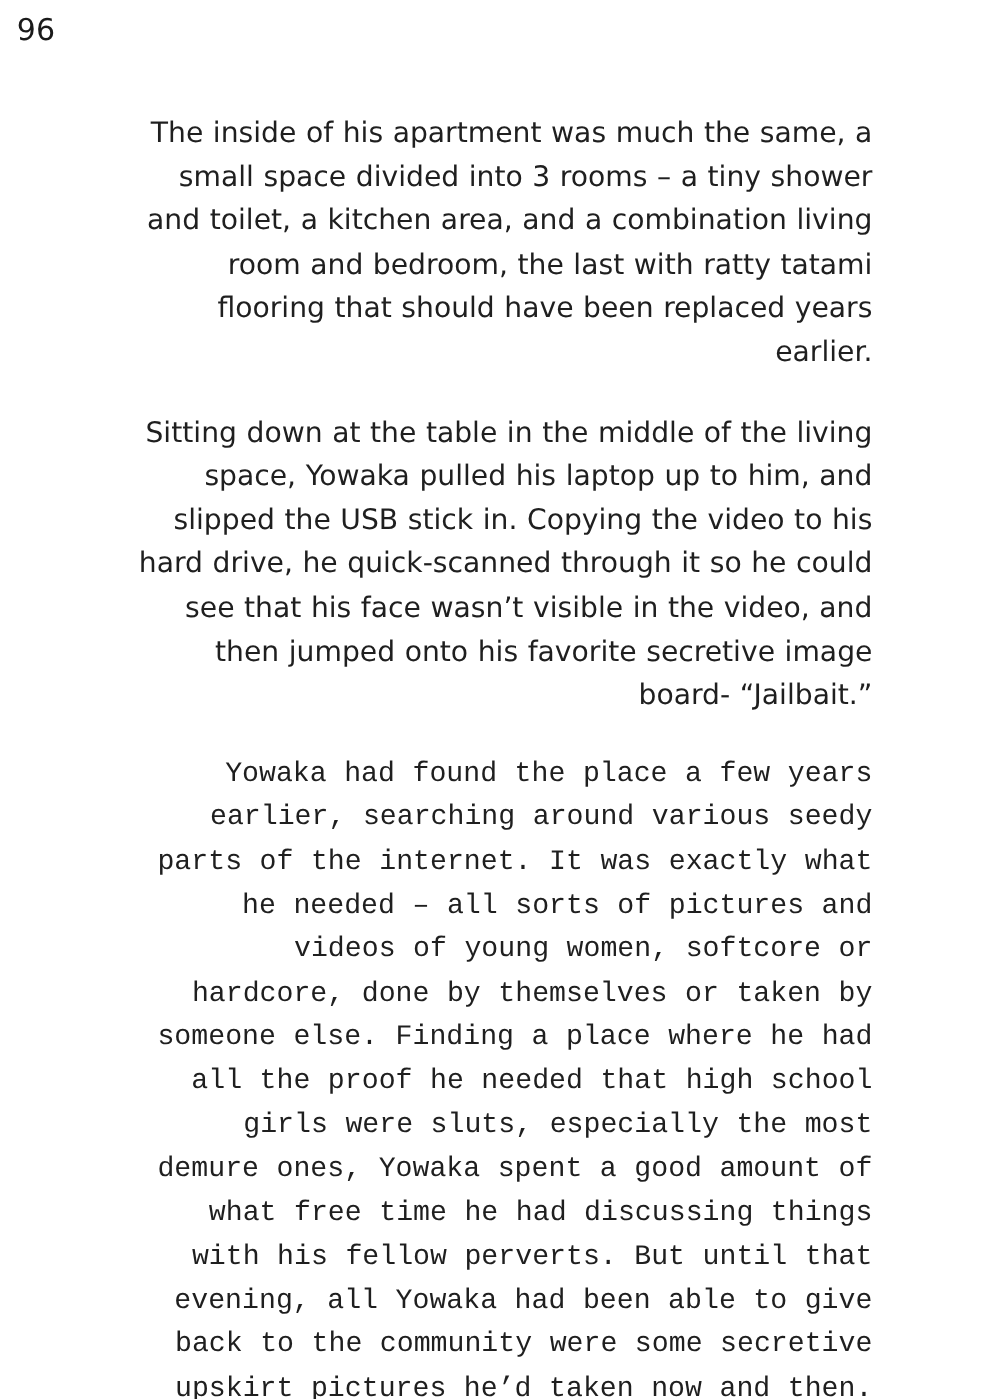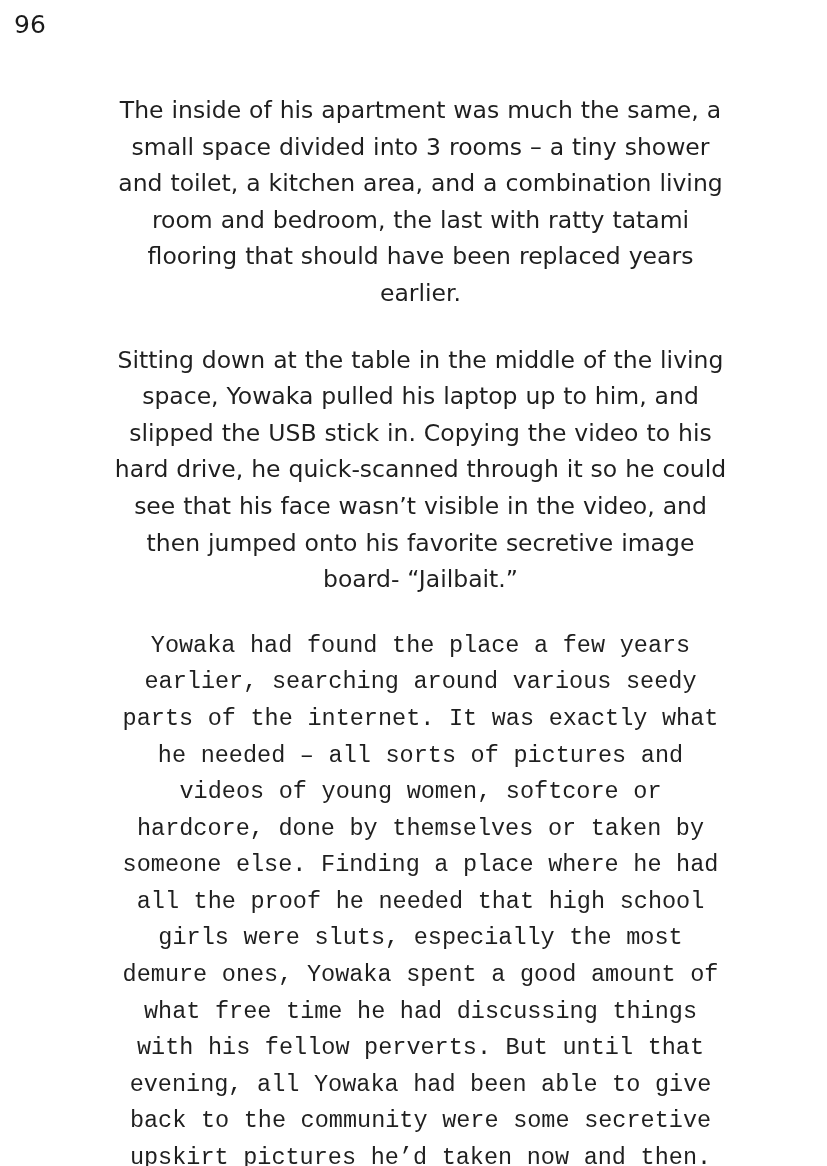--- a/index.html
+++ b/index.html
@@ -35,21 +35,21 @@
     position: absolute;
     left: 99px;
     top: 92px;
     width: 628px;
   }
   .para {
     font-size: 23.5px;
     line-height: 36.6px;
     color: #1f1f1f;
     margin: 0 0 30px 15px;
-    text-align: center;
+    text-align: right;
     word-spacing: 0.5px;
     font-family: "DejaVu Sans", sans-serif;
   }
   .para:last-child {
     margin-bottom: 0;
     font-family: Liberation Mono, monospace;
   }
 </style>
 </head>
 <body>

